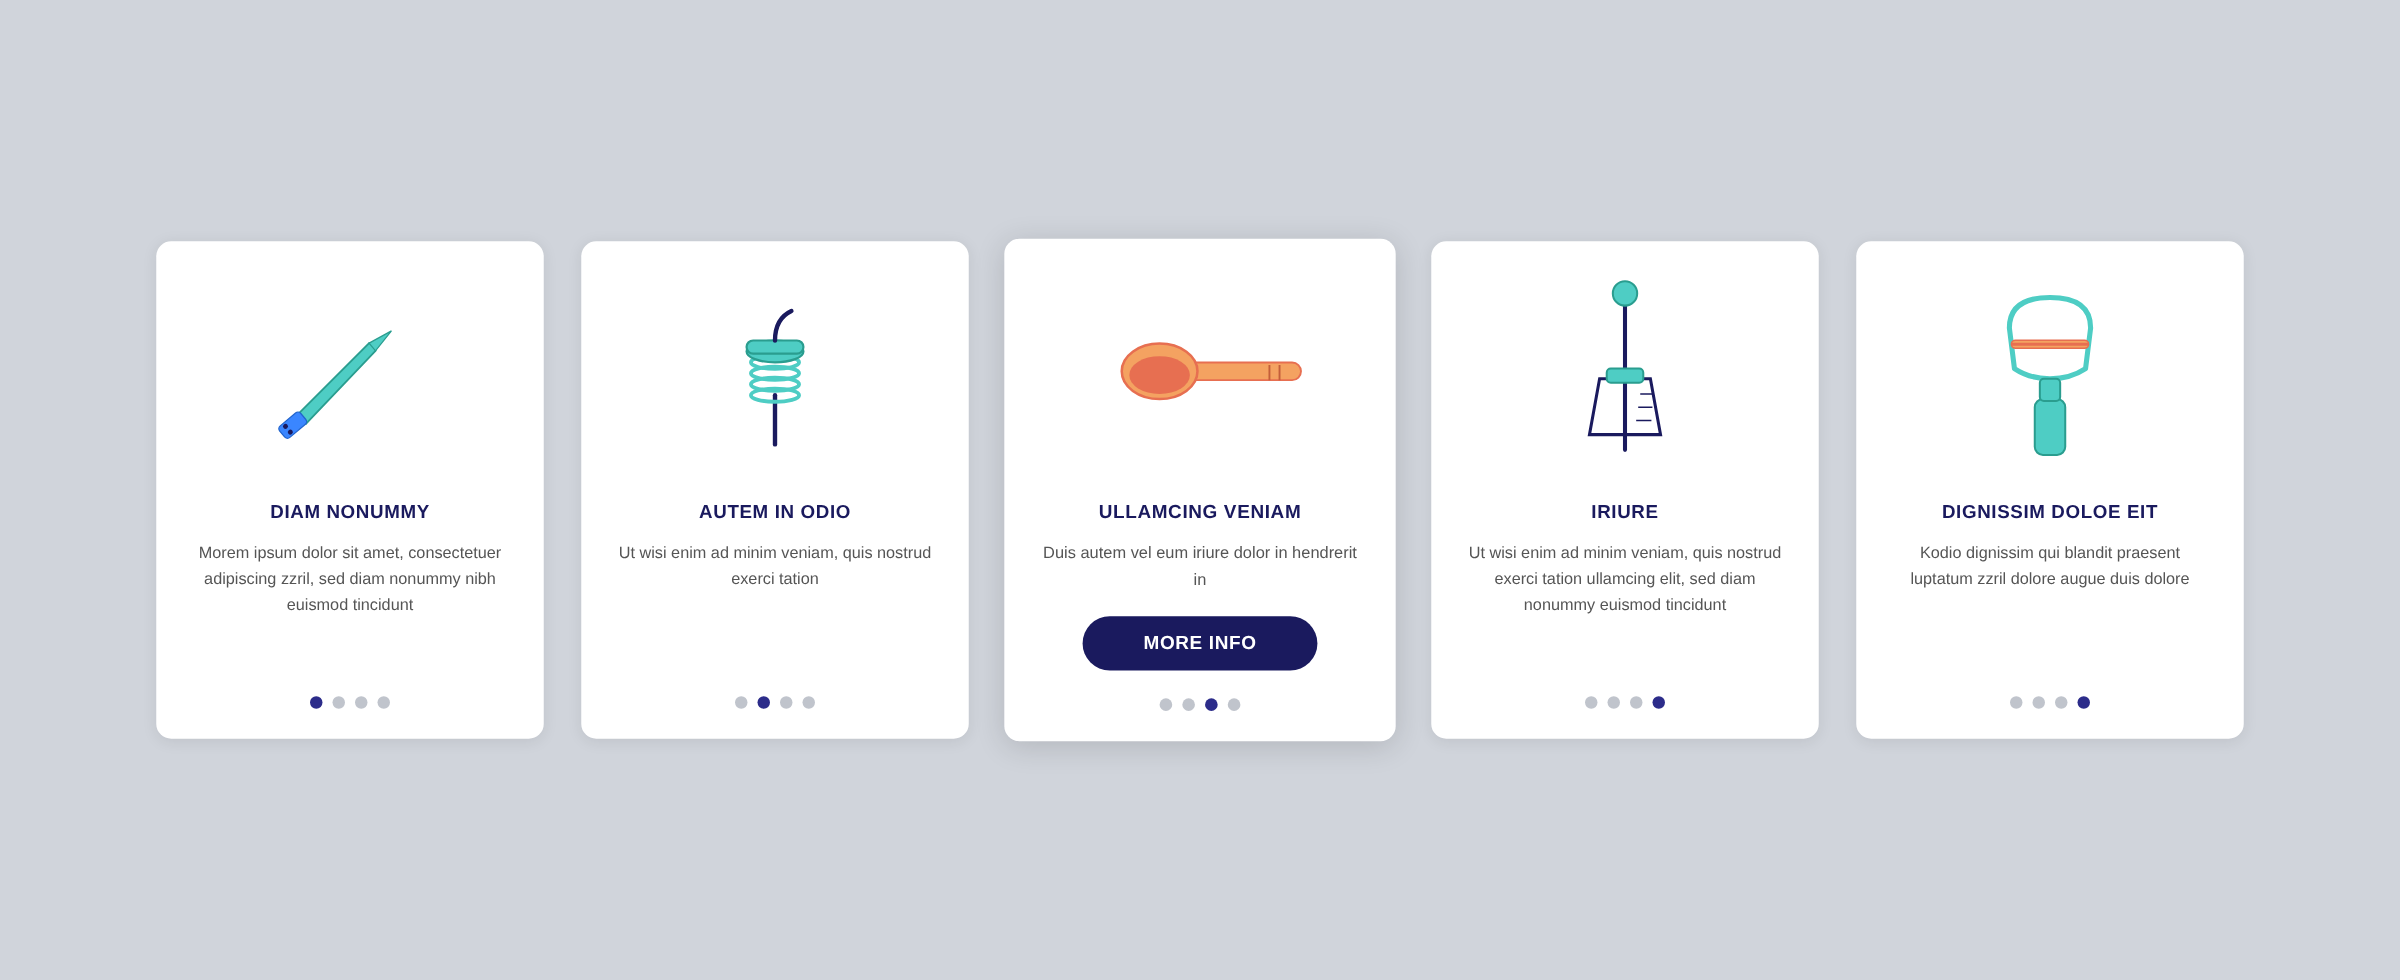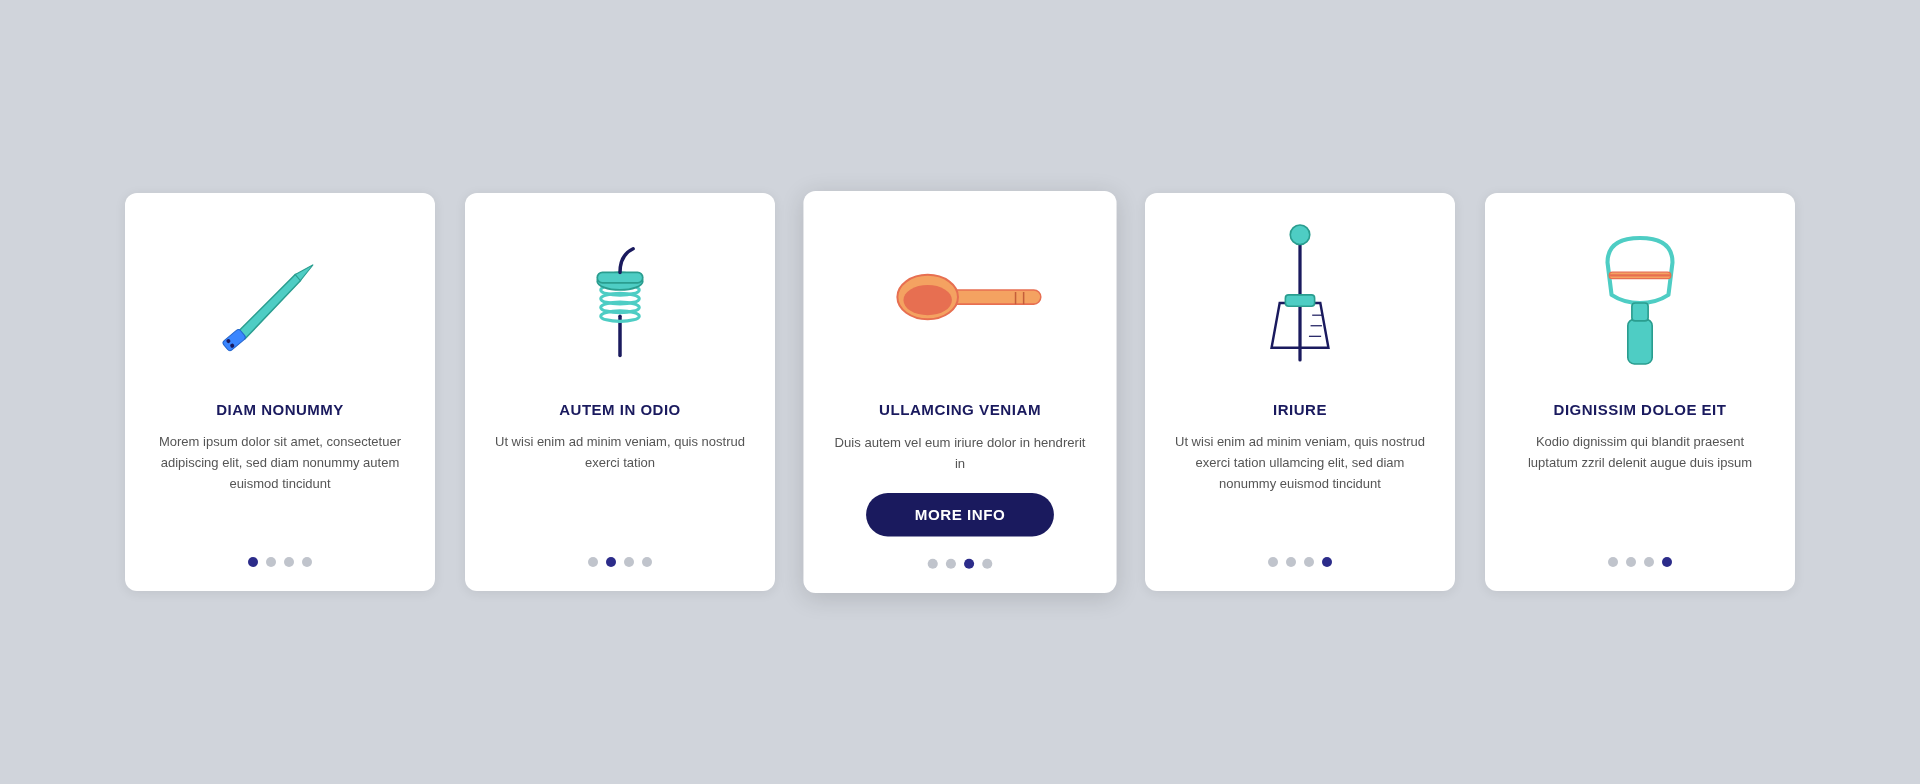--- a/index.html
+++ b/index.html
@@ -101,21 +101,21 @@
 
           <rect x="10" y="53" width="22" height="12" rx="3" fill="#3a86ff" stroke="#2264cc" stroke-width="1"></rect>
           <circle cx="16" cy="56" r="2" fill="#1a1a5e"></circle>
           <circle cx="16" cy="62" r="2" fill="#1a1a5e"></circle>
 
           <polygon points="110,48 130,52 110,56" fill="#4ecdc4" stroke="#2a9d8f" stroke-width="1"></polygon>
         </g>
       </svg>
     </div>
     <div class="card-title">DIAM NONUMMY</div>
-    <div class="card-body">Morem ipsum dolor sit amet, consectetuer adipiscing elit, sed diam nonummy autem euismod tincidunt</div>
+    <div class="card-body">Morem ipsum dolor sit amet, consectetuer adipiscing zzril, sed diam nonummy nibh euismod tincidunt</div>
     <div class="dots">
       <div class="dot active"></div>
       <div class="dot"></div>
       <div class="dot"></div>
       <div class="dot"></div>
     </div>
   </div>
 
   <div class="card">
     <div class="icon-area">
@@ -204,21 +204,21 @@
         <path d="M40,40 Q40,10 80,10 Q120,10 120,40 L115,80 Q100,90 80,90 Q60,90 45,80 Z" fill="none" stroke="#4ecdc4" stroke-width="5" stroke-linejoin="round"></path>
 
         <rect x="42" y="52" width="76" height="8" rx="4" fill="#f4a261" stroke="#e76f51" stroke-width="1.5"></rect>
 
         <line x1="42" y1="56" x2="118" y2="56" stroke="#e76f51" stroke-width="3"></line>
 
         <rect x="70" y="90" width="20" height="22" rx="4" fill="#4ecdc4" stroke="#2a9d8f" stroke-width="2"></rect>
       </svg>
     </div>
     <div class="card-title">DIGNISSIM DOLOE EIT</div>
-    <div class="card-body">Kodio dignissim qui blandit praesent luptatum zzril delenit augue duis ipsum</div>
+    <div class="card-body">Kodio dignissim qui blandit praesent luptatum zzril dolore augue duis dolore</div>
     <div class="dots">
       <div class="dot"></div>
       <div class="dot"></div>
       <div class="dot"></div>
       <div class="dot active"></div>
     </div>
   </div>
 
 </div>
 

